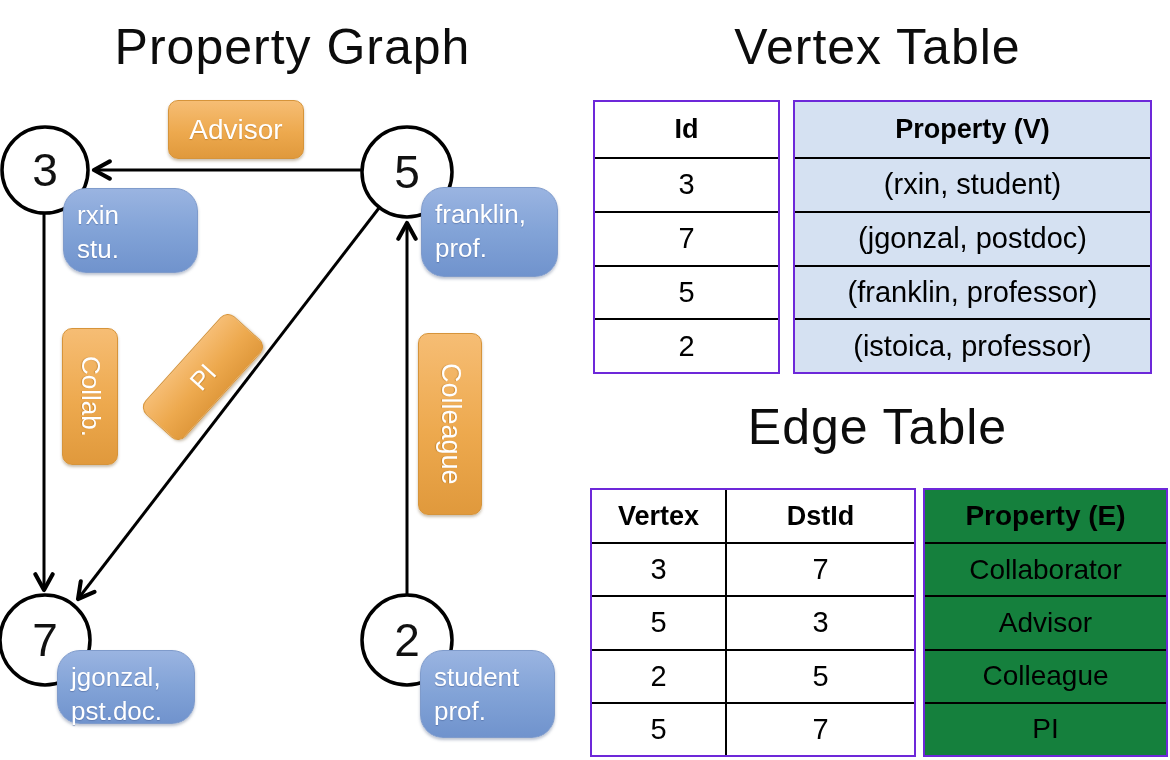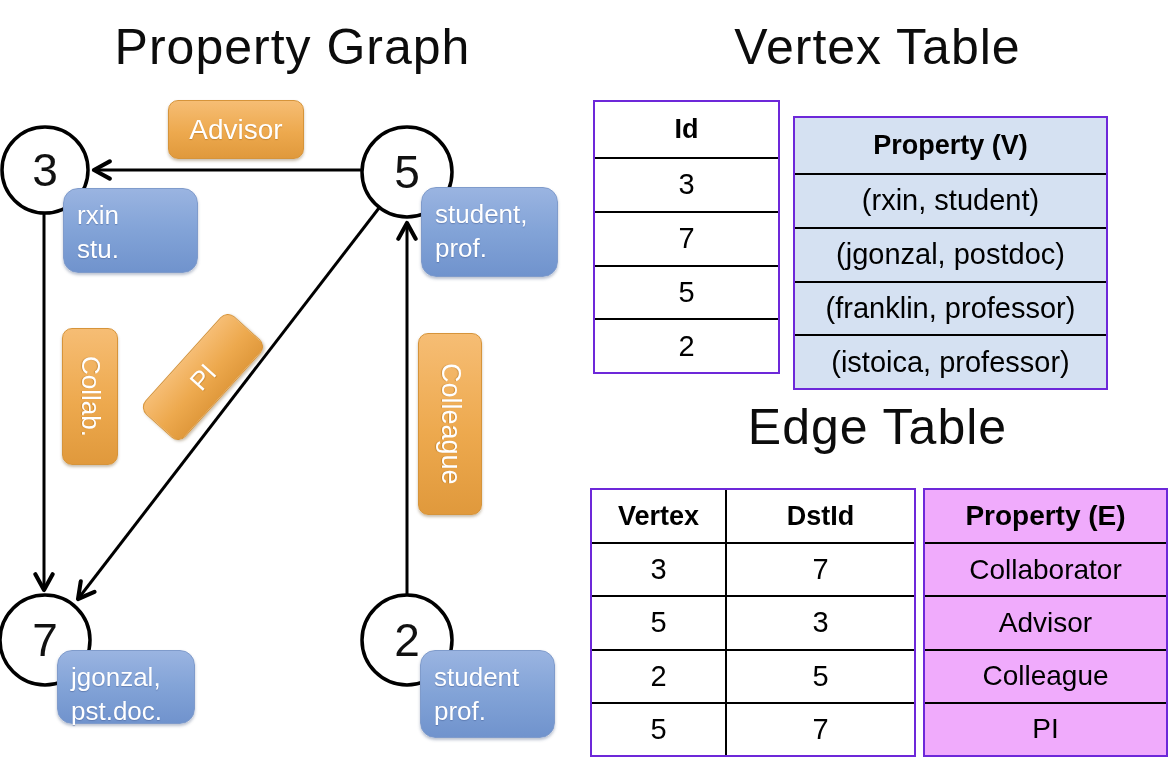--- a/index.html
+++ b/index.html
@@ -37,21 +37,21 @@
   }
   .olabel.vert{writing-mode:vertical-rl;text-orientation:sideways;}
   #edge-label-advisor{left:168px;top:100px;width:134px;height:57px;font-size:28px;}
   #edge-label-collab{left:62px;top:328px;width:54px;height:135px;font-size:26px;}
   #edge-label-pi{left:137px;top:350px;width:130px;height:52px;font-size:26px;transform:rotate(-48deg);}
   #edge-label-colleague{left:418px;top:333px;width:62px;height:180px;font-size:27px;}
 
   .vlabel{
     position:absolute;color:#fff;
     background:linear-gradient(180deg,#9ab4e1 0%,#82a3d7 50%,#7093cd 100%);
-    border:1px solid #7f9bcb;border-radius:15px;
+    border:1px solid #7f9bcb;border-radius:23px;
     box-shadow:0 2px 3px rgba(60,80,120,.35);
     font-size:26px;line-height:1.32;padding:9px 7px 0 13px;box-sizing:border-box;
     text-shadow:0 1px 1px rgba(70,95,150,.5);
   }
   #node-label-3{left:63px;top:188px;width:135px;height:85px;}
   #node-label-5{left:421px;top:187px;width:137px;height:90px;}
   #node-label-7{left:57px;top:650px;width:138px;height:74px;}
   #node-label-2{left:420px;top:650px;width:135px;height:88px;}
 
   
@@ -59,24 +59,24 @@
     position:absolute;border:2px solid #6d28d9;background:#fff;
     display:grid;box-sizing:border-box;
   }
   .ttable .cell{
     display:flex;align-items:center;justify-content:center;
     font-size:29px;white-space:nowrap;
   }
   .ttable .hdr{font-weight:700;font-size:27px;}
   .ttable .rline{border-top:2.5px solid #000;}
   .blue-fill{background:#d5e1f2;}
-  .tan-fill{background:#f0abfc;}
+  .tan-fill{background:#15803d;}
 
   #vtable-id{left:8px;top:100px;width:187px;height:274px;grid-template-rows:55px repeat(4,1fr);}
-  #vtable-prop{left:208px;top:100px;width:315px;height:274px;grid-template-rows:55px repeat(4,1fr);margin-top:16px;}
+  #vtable-prop{left:208px;top:100px;width:359px;height:274px;grid-template-rows:55px repeat(4,1fr);}
 
   #etable-ids{left:5px;top:488px;width:326px;height:269px;grid-template-rows:52px repeat(4,1fr);}
   #etable-ids .trow{display:grid;grid-template-columns:133px 1fr;}
   #etable-ids .trow .cell:nth-child(2){border-left:2.5px solid #000;}
   #etable-prop{left:338px;top:488px;width:245px;height:269px;grid-template-rows:52px repeat(4,1fr);}
   #etable-prop .cell{font-size:28px;}
 </style>
 </head>
 <body>
 
@@ -109,21 +109,21 @@
     <div class="olabel" id="edge-label-advisor">Advisor</div>
     <div class="olabel vert" id="edge-label-collab">Collab.</div>
     <div class="olabel" id="edge-label-pi">PI</div>
     <div class="olabel vert" id="edge-label-colleague">Colleague</div>
 
     <div class="vlabel" id="node-label-3">
       <div>rxin</div>
       <div>stu.</div>
     </div>
     <div class="vlabel" id="node-label-5">
-      <div>student,</div>
+      <div>franklin,</div>
       <div>prof.</div>
     </div>
     <div class="vlabel" id="node-label-7">
       <div>jgonzal,</div>
       <div>pst.doc.</div>
     </div>
     <div class="vlabel" id="node-label-2">
       <div>student</div>
       <div>prof.</div>
     </div>

